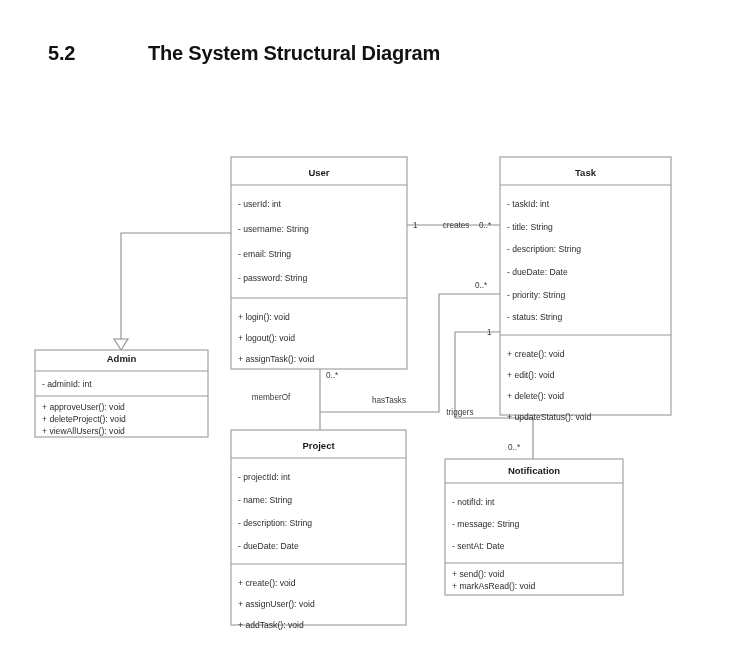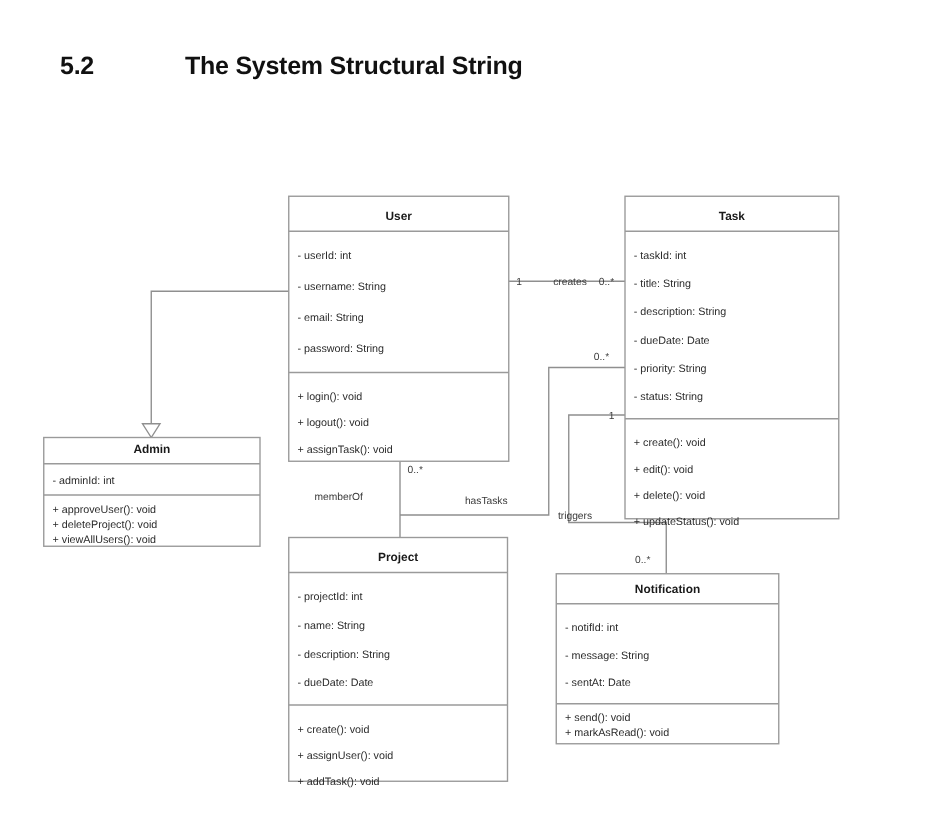--- a/index.html
+++ b/index.html
@@ -88,21 +88,21 @@
     stroke-width: 1.1;
   }
 </style>
 </head>
 <body>
 
 <div id="page">
 
   <div class="heading">
     <span class="num">5.2</span>
-    <span class="txt">The System Structural String</span>
+    <span class="txt">The System Structural Diagram</span>
   </div>
 
   <svg id="diagram" viewBox="0 0 740 663" xmlns="http://www.w3.org/2000/svg">
     <g id="links-layer">
         <g>
           <path d="M 407 225 L 500 225" class="link-line"></path>
           <text x="456" y="228" class="link-label" text-anchor="middle">creates</text>
           <text x="413" y="228" class="mult-label">1</text>
           <text x="479" y="228" class="mult-label">0..*</text>
         </g>

